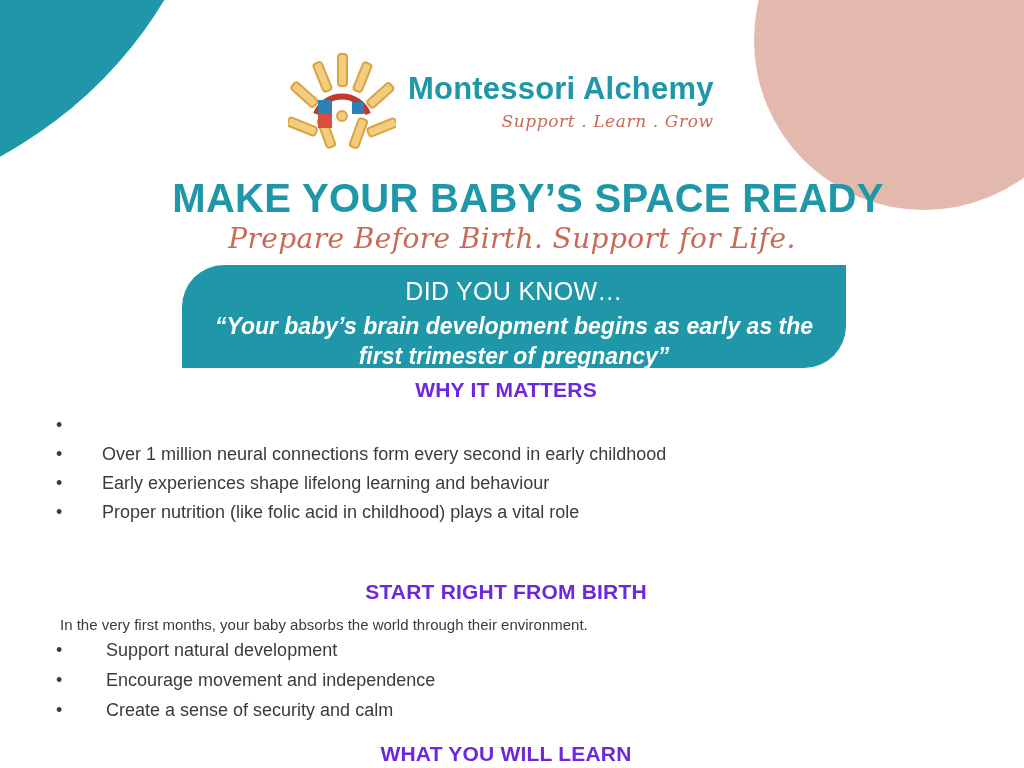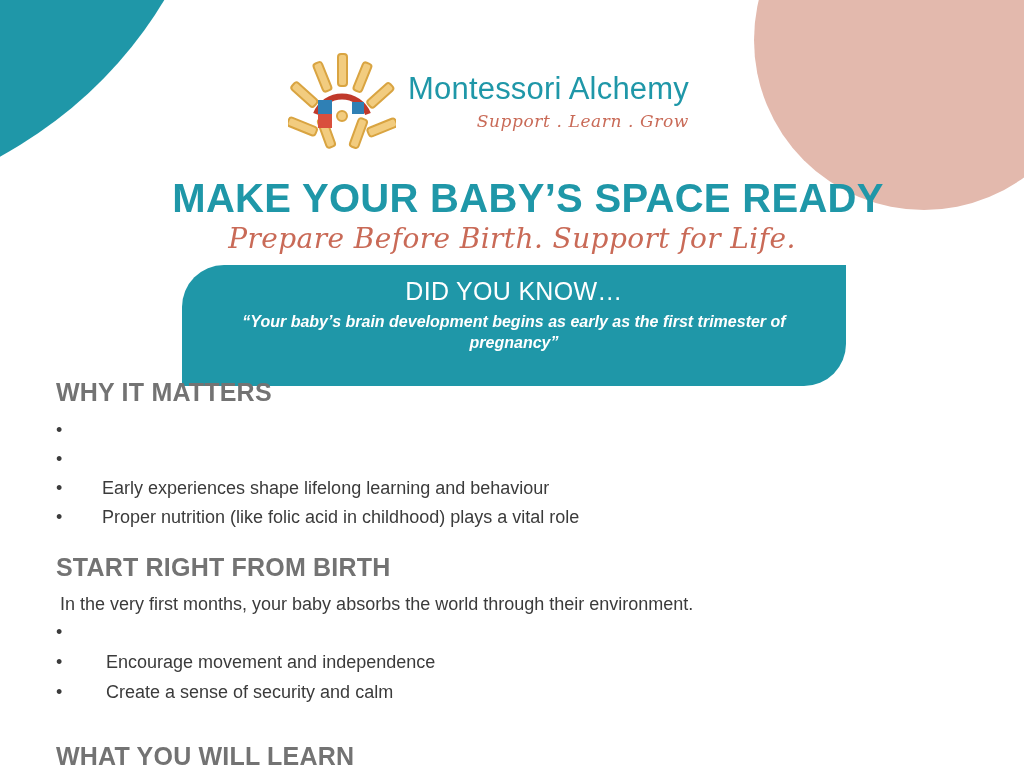--- a/index.html
+++ b/index.html
@@ -46,21 +46,21 @@
     gap: 12px;
   }
   .logo-mark {
     width: 108px;
     height: 100px;
     position: relative;
   }
   .brand-text { display: flex; flex-direction: column; }
   .brand-name {
     font-size: 31px;
-    font-weight: normal;
+    font-weight: bold;
     color: #1f97a8;
     letter-spacing: .2px;
     line-height: 1.05;
     text-align: right;
   }
   .brand-tag {
     margin-top: 6px;
     font-family: "DejaVu Serif", serif;
     font-style: italic;
     font-size: 17px;
@@ -93,76 +93,77 @@
     color: #c96a57;
     letter-spacing: .4px;
   }
 
   
   .banner {
     position: absolute;
     left: 182px;
     top: 265px;
     width: 664px;
-    height: 121px;
+    height: 103px;
     background: #1f97a8;
     border-top-left-radius: 42px;
     border-bottom-right-radius: 42px;
     color: #ffffff;
     padding-top: 10px;
     text-align: center;
   }
   .banner-title {
     font-size: 25px;
     letter-spacing: .3px;
     line-height: 1.35;
   }
   .banner-quote {
     margin-top: 2px;
-    font-size: 16px;
+    font-size: 23px;
     font-style: italic;
     font-weight: bold;
     line-height: 1.32;
     padding: 0 32px;
   }
 
   
   .section { position: absolute; left: 56px; width: 900px; }
   .sec-title {
-    font-size: 25px;
-    font-weight: bold;
-    color: #737373;
+    font-size: 21px;
+    font-weight: bold;
+    color: #6d28d9;
     letter-spacing: .2px;
+    text-align: center;
   }
   ul.bullets { list-style: none; margin-top: 14px; }
   ul.bullets li {
     display: flex;
     font-size: 18px;
     color: #3b3b3b;
     line-height: 1.0;
     margin-bottom: 11px;
   }
   ul.bullets li .dot {
     width: 46px;
     flex: 0 0 46px;
     color: #3b3b3b;
     font-size: 18px;
   }
   .s2-intro {
     margin-top: 12px;
-    font-size: 18px;
+    font-size: 15px;
     color: #3b3b3b;
     padding-left: 4px;
   }
   ul.bullets.tight { margin-top: 8px; }
   ul.bullets.tight li { margin-bottom: 12px; }
   ul.bullets.tight li .dot { width: 50px; flex: 0 0 50px; }
 
   #sec-why { top: 378px; }
-  #sec-start { top: 553px; }
+  #sec-start { top: 580px; }
   #sec-learn { top: 742px; }
 </style>
 </head>
 <body>
 
 <div class="page">
 
   <div class="corner-teal-inner"></div>
   <div class="corner-peach"></div>
 
@@ -202,38 +203,40 @@
   </div>
 
   <div class="section" id="sec-why">
     <div class="sec-title">WHY IT MATTERS</div>
     <ul class="bullets">
       <li>
         <span class="dot">•</span>
       </li>
       <li>
         <span class="dot">•</span>
+        <span>Over 1 million neural connections form every second in early childhood</span>
       </li>
       <li>
         <span class="dot">•</span>
         <span>Early experiences shape lifelong learning and behaviour</span>
       </li>
       <li>
         <span class="dot">•</span>
         <span>Proper nutrition (like folic acid in childhood) plays a vital role</span>
       </li>
     </ul>
   </div>
 
   <div class="section" id="sec-start">
     <div class="sec-title">START RIGHT FROM BIRTH</div>
     <div class="s2-intro">In the very first months, your baby absorbs the world through their environment.</div>
     <ul class="bullets tight">
       <li>
         <span class="dot">•</span>
+        <span>Support natural development</span>
       </li>
       <li>
         <span class="dot">•</span>
         <span>Encourage movement and independence</span>
       </li>
       <li>
         <span class="dot">•</span>
         <span>Create a sense of security and calm</span>
       </li>
     </ul>

